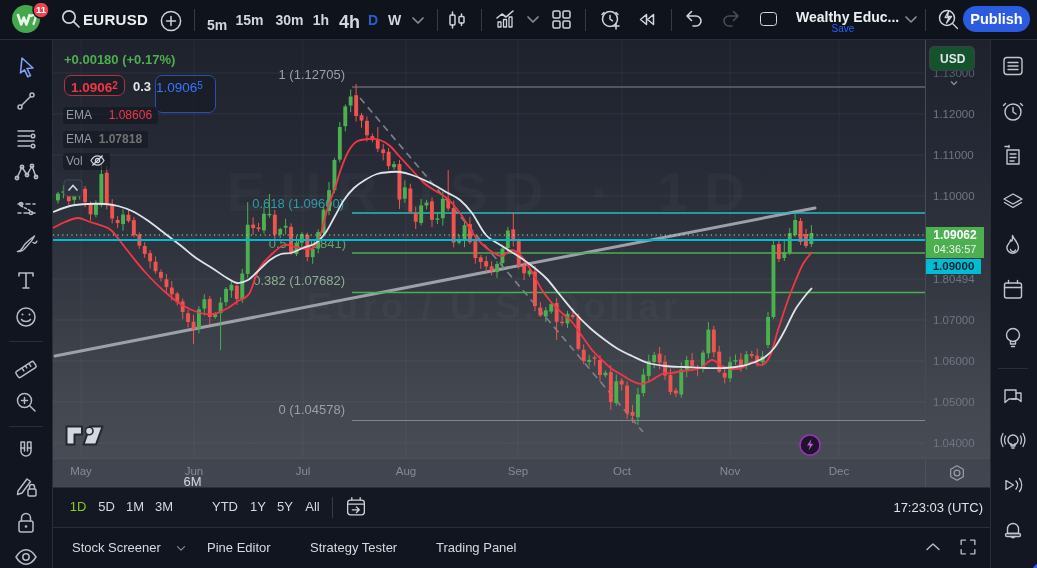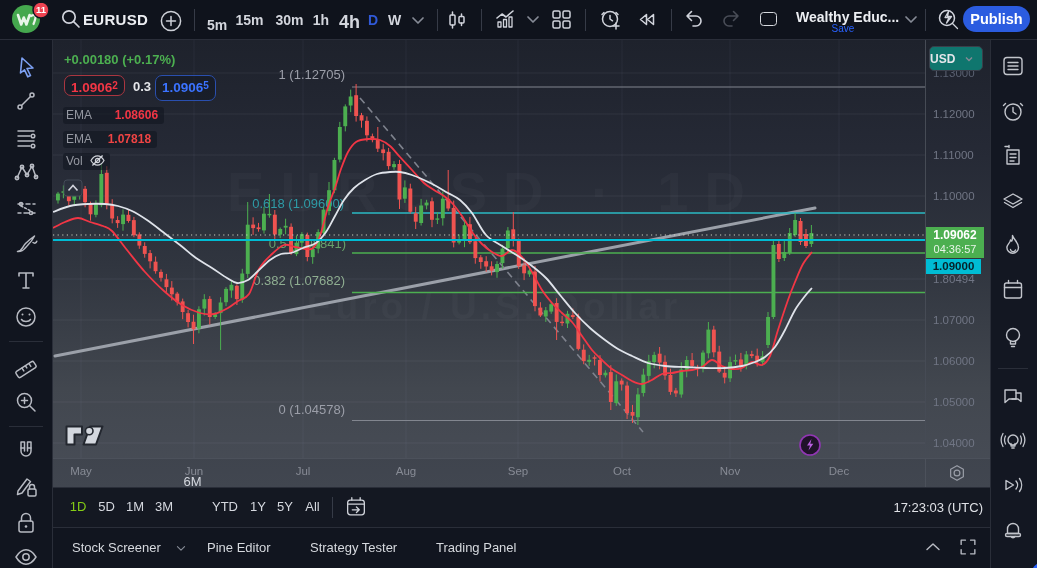--- a/index.html
+++ b/index.html
@@ -331,44 +331,44 @@
         <path d="M66.5 426.5 h15.5 v8 h-7.5 v10 h-8 z"></path>
         <path d="M83.5 444.5 l6.5-18 h12.5 l-6.5 18 z"></path>
       </g>
       <circle cx="89.2" cy="431" r="3.8" fill="#d4d8df" stroke="#23272f" stroke-width="1.6"></circle>
       <rect x="64" y="180" width="18" height="16" rx="3" fill="#2a303c" stroke="#434a57" stroke-width="1"></rect>
       <path d="M68.5 190.5 l4.5-5 4.5 5" stroke="#d1d4dc" stroke-width="1.6" fill="none"></path>
     </svg>
 <div style="position:absolute;left:64px;top:52px;font-size:13px;font-weight:bold;color:#4caf50">+0.00180 (+0.17%)</div>
     <div style="position:absolute;left:64px;top:75px;width:61px;height:21px;border:1px solid #aa3640;border-radius:7px;background:rgba(19,23,34,.55);color:#f23645;font-size:13.5px;font-weight:bold;text-align:center;line-height:20px">1.0906<span style="font-size:10px;vertical-align:3px">2</span></div>
     <div style="position:absolute;left:133px;top:79px;font-size:13px;font-weight:bold;color:#e4e6ea">0.3</div>
-    <div style="position:absolute;left:155px;top:75px;width:61px;height:26px;border:1px solid #2a4fae;border-radius:7px;background:rgba(19,23,34,.55);color:#3b73ff;font-size:13.5px;font-weight:bold;text-align:center;line-height:20px">1.0906<span style="font-size:10px;vertical-align:3px">5</span></div>
-    <div style="position:absolute;left:63px;top:107px;background:rgba(17,21,31,.6);border-radius:3px;padding:1px 6px 2px 3px;font-size:12px;color:#9598a1">EMA <span style="color:#f23645;font-weight:bold;margin-left:20px">1.08606</span></div>
-    <div style="position:absolute;left:63px;top:131px;background:rgba(17,21,31,.6);border-radius:3px;padding:1px 6px 2px 3px;font-size:12px;color:#9598a1">EMA <span style="color:#ef4444;font-weight:bold;margin-left:13px">1.07818</span></div>
+    <div style="position:absolute;left:155px;top:75px;width:61px;height:38px;border:1px solid #2a4fae;border-radius:7px;background:rgba(19,23,34,.55);color:#3b73ff;font-size:13.5px;font-weight:normal;line-height:20px">1.0906<span style="font-size:10px;vertical-align:3px">5</span></div>
+    <div style="position:absolute;left:63px;top:107px;background:rgba(17,21,31,.6);border-radius:3px;padding:1px 6px 2px 3px;font-size:12px;color:#9598a1">EMA <span style="color:#f23645;font-weight:normal;margin-left:14px">1.08606</span></div>
+    <div style="position:absolute;left:63px;top:131px;background:rgba(17,21,31,.6);border-radius:3px;padding:1px 6px 2px 3px;font-size:12px;color:#9598a1">EMA <span style="color:#737373;font-weight:bold;margin-left:4px">1.07818</span></div>
     <div style="position:absolute;left:63px;top:153px;background:rgba(17,21,31,.6);border-radius:3px;padding:1px 4px 2px 3px;font-size:12px;color:#9598a1">Vol&nbsp;&nbsp;<svg width="17" height="13" viewBox="0 0 18 14" style="vertical-align:-2px" fill="none" stroke="#cfd2d9" stroke-width="1.3">
         <path d="M2 7 C4 3.5 6.5 2 9 2 C11.5 2 14 3.5 16 7 C14 10.5 11.5 12 9 12 C6.5 12 4 10.5 2 7 Z"></path>
         <circle cx="9" cy="7" r="2.3"></circle>
         <path d="M3.5 12.5 L14.5 1.5" stroke-width="1.5"></path>
       </svg></div>
 <div style="position:absolute;left:925px;top:40px;width:1px;height:418px;background:#464b55"></div>
     <div style="position:absolute;left:933px;top:67px;font-size:11.5px;color:#596070">1.13000</div>
     <div style="position:absolute;left:933px;top:108px;font-size:11.5px;color:#707584">1.12000</div>
     <div style="position:absolute;left:933px;top:149px;font-size:11.5px;color:#707584">1.11000</div>
     <div style="position:absolute;left:933px;top:190px;font-size:11.5px;color:#707584">1.10000</div>
     <div style="position:absolute;left:933px;top:273px;font-size:11.5px;color:#707584">1.80494</div>
     <div style="position:absolute;left:933px;top:314px;font-size:11.5px;color:#707584">1.07000</div>
     <div style="position:absolute;left:933px;top:355px;font-size:11.5px;color:#707584">1.06000</div>
     <div style="position:absolute;left:933px;top:396px;font-size:11.5px;color:#707584">1.05000</div>
     <div style="position:absolute;left:933px;top:437px;font-size:11.5px;color:#707584">1.04000</div>
     <div style="position:absolute;left:926px;top:227px;width:58px;height:31px;background:#4caf50;text-align:center">
       <div style="font-size:12px;font-weight:bold;color:#fff;line-height:16px">1.09062</div>
       <div style="font-size:11px;color:#e8f5e9;line-height:13px">04:36:57</div>
     </div>
     <div style="position:absolute;left:926px;top:259px;width:55px;height:15px;background:#00bcd4;color:#06222a;font-size:11.5px;font-weight:bold;text-align:center;line-height:15px">1.09000</div>
-    <div style="position:absolute;left:929px;top:46px;width:54px;height:25px;border:1px solid #3a3f4a;border-radius:5px;background:#0f766e;color:#e4e6ea;font-size:12px;font-weight:bold;line-height:24px;padding-left:0">USD<svg width="10" height="8" viewBox="0 0 10 8" style="margin-left:9px" fill="none" stroke="#868b96" stroke-width="1.4">
+    <div style="position:absolute;left:929px;top:46px;width:46px;height:25px;border:1px solid #3a3f4a;border-radius:5px;background:#14532d;color:#e4e6ea;font-size:12px;font-weight:bold;line-height:24px;padding-left:10px">USD<svg width="10" height="8" viewBox="0 0 10 8" style="margin-left:9px" fill="none" stroke="#868b96" stroke-width="1.4">
         <path d="M2 2.5 l3 3 3-3"></path>
       </svg></div>
 <div style="position:absolute;left:53px;top:459px;width:937px;height:28px;background:rgba(10,12,18,0.10)"></div>
     <div style="position:absolute;left:53px;top:458px;width:937px;height:1px;background:#4c515b"></div>
     <div style="position:absolute;left:81px;top:465px;transform:translateX(-50%);font-size:11.5px;color:#878b95">May</div>
     <div style="position:absolute;left:194px;top:465px;transform:translateX(-50%);font-size:11.5px;color:#878b95">Jun</div>
     <div style="position:absolute;left:303px;top:465px;transform:translateX(-50%);font-size:11.5px;color:#878b95">Jul</div>
     <div style="position:absolute;left:406px;top:465px;transform:translateX(-50%);font-size:11.5px;color:#878b95">Aug</div>
     <div style="position:absolute;left:518px;top:465px;transform:translateX(-50%);font-size:11.5px;color:#878b95">Sep</div>
     <div style="position:absolute;left:622px;top:465px;transform:translateX(-50%);font-size:11.5px;color:#878b95">Oct</div>

